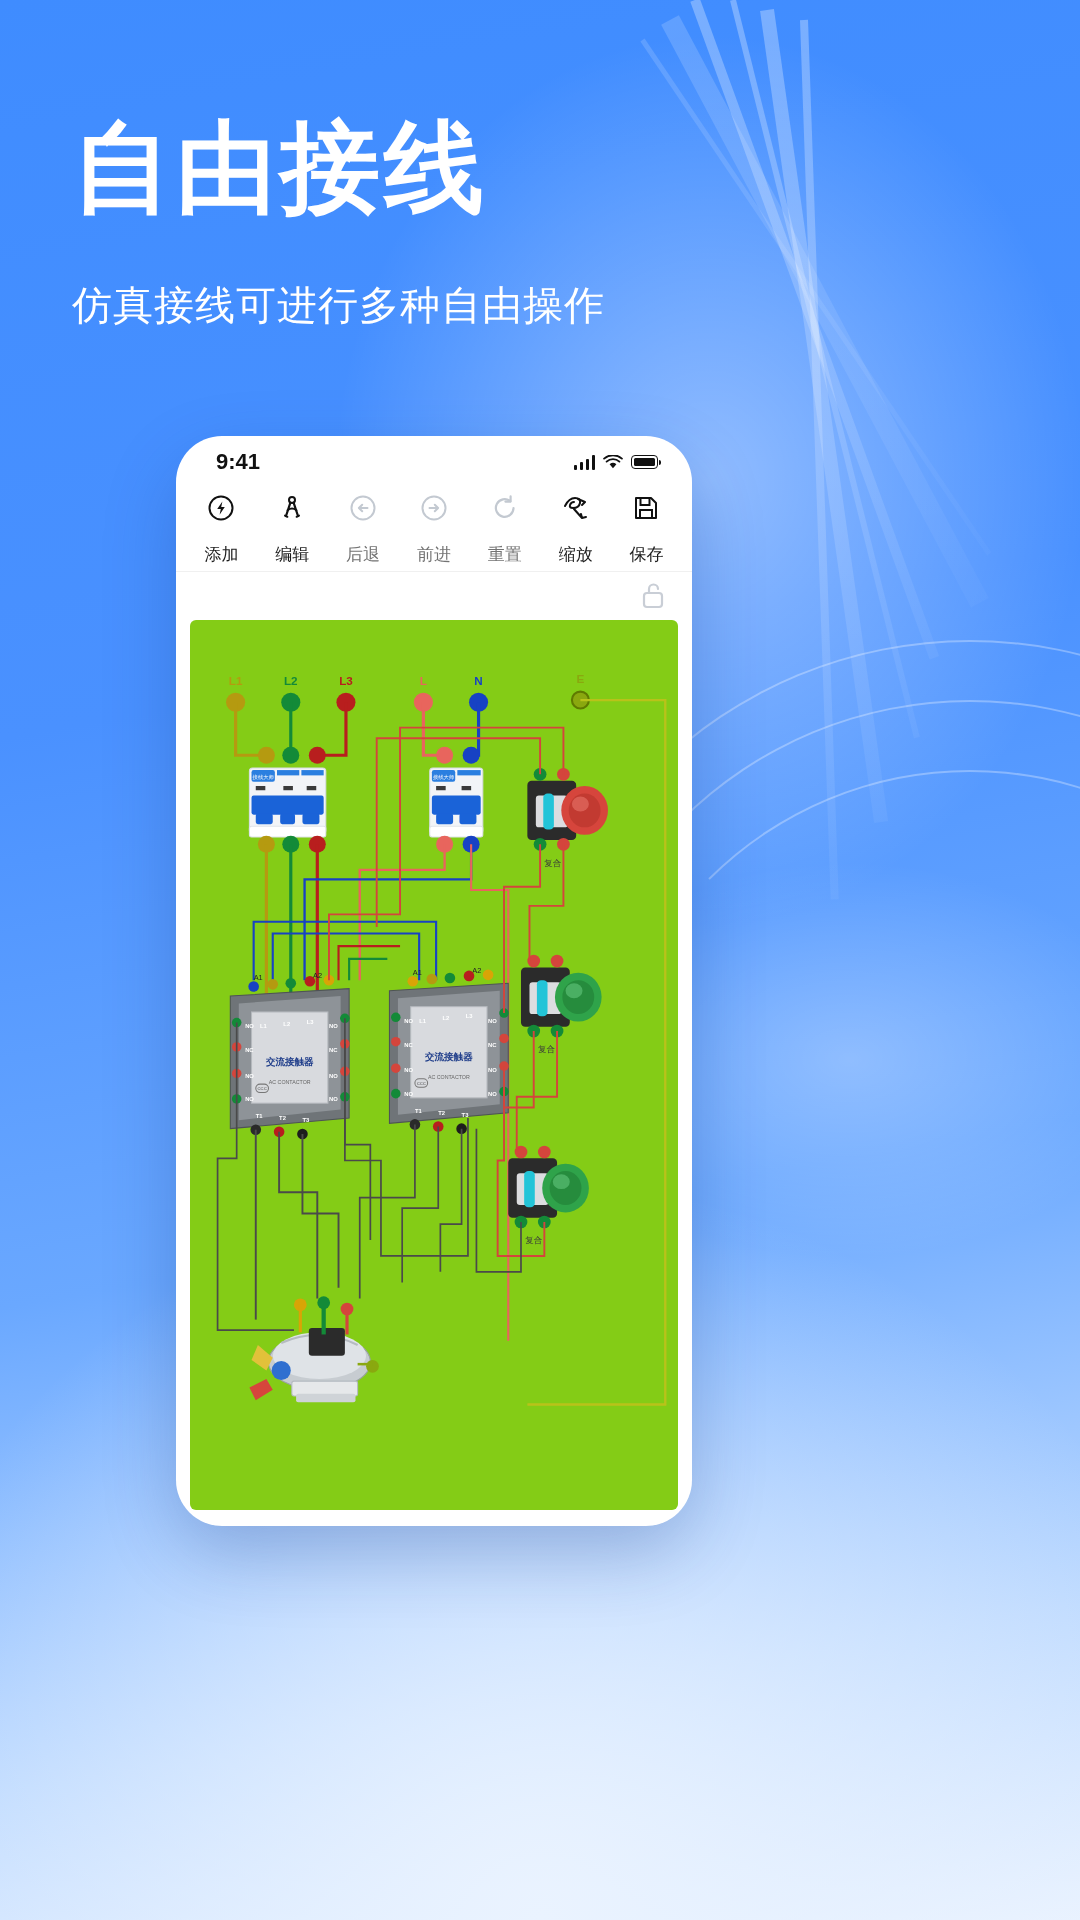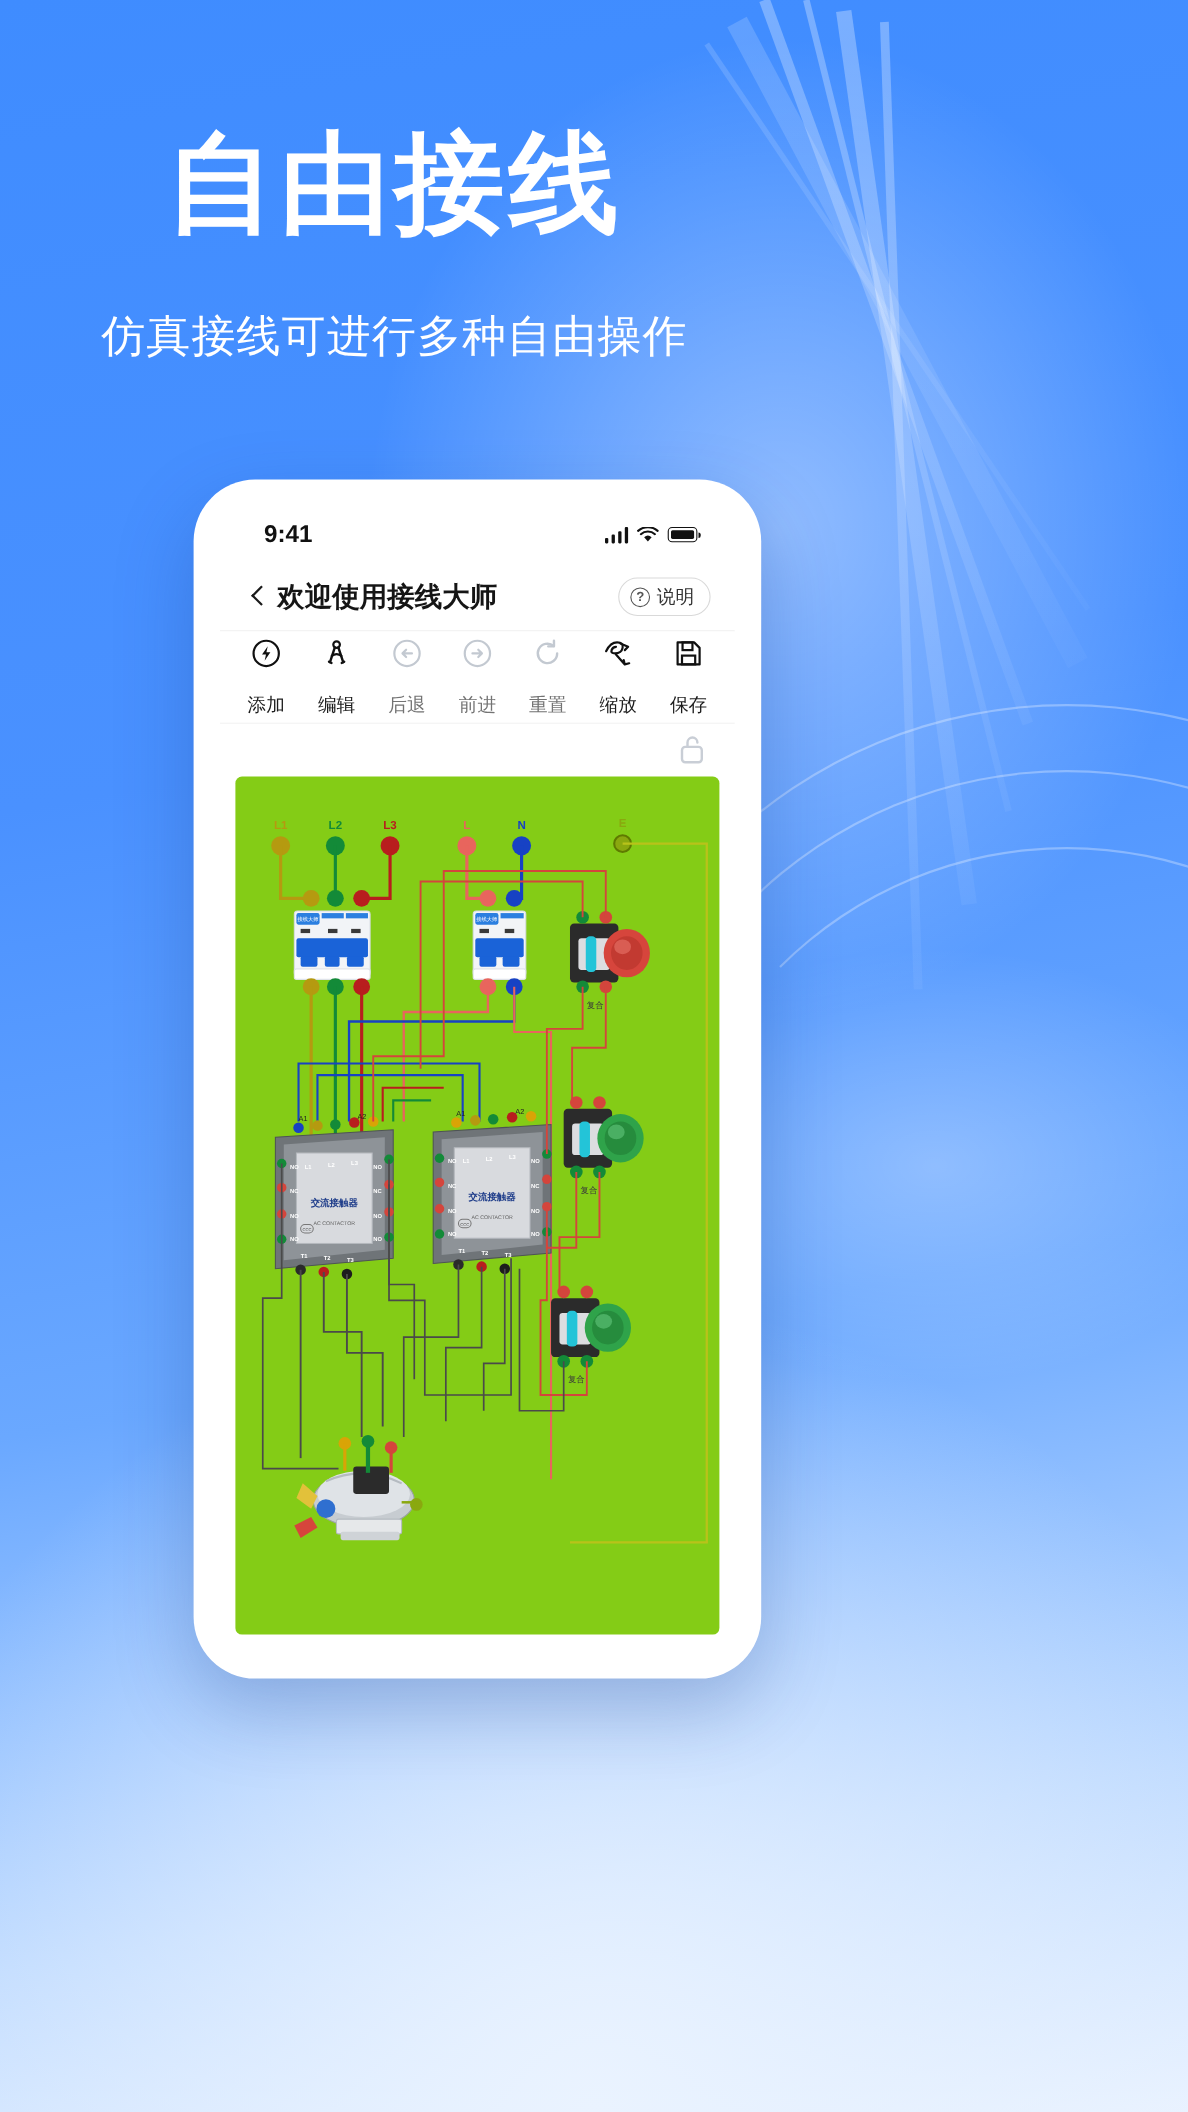--- a/index.html
+++ b/index.html
@@ -32,21 +32,21 @@
   .arcline{
     position:absolute;
     border:2px solid rgba(255,255,255,.25);
     border-radius:50%;
     border-color:rgba(255,255,255,.30) transparent transparent transparent;
     pointer-events:none;
   }
 
   
   #headline {
-    position:absolute; left:92px; top:112px; z-index:5;text-align:center;
+    position:absolute; left:72px; top:112px; z-index:5;
   }
   #title {
     color:#ffffff;
     font-size:100px;
     font-weight:bold;
     letter-spacing:4px;
     line-height:1.1;
     white-space:nowrap;
   }
   #subtitle {
@@ -59,21 +59,21 @@
   }
 
   
   #phone {
     position:absolute;
     left:176px; top:436px;
     width:516px; height:1090px;
     background:#ffffff;
     border-radius:56px;
     box-shadow:0 28px 70px rgba(20,60,140,.28);
-    padding:24px;
+    padding:0;
     z-index:6;
   }
   #screen {
     width:100%; height:100%;
     background:#ffffff;
     border-radius:46px;
     overflow:hidden;
     position:relative;
     display:flex; flex-direction:column;
   }
@@ -195,28 +195,20 @@
           <path d="M10 13.2 L6.6 9.3 a5.2 5.2 0 0 1 6.8 0 Z" fill="#111"></path>
           <path d="M3.6 6.6 a9.5 9.5 0 0 1 12.8 0" stroke="#111" stroke-width="1.9" fill="none" stroke-linecap="round"></path>
           <path d="M1.1 3.6 a13.5 13.5 0 0 1 17.8 0" stroke="#111" stroke-width="1.9" fill="none" stroke-linecap="round"></path>
         </svg>
         <span class="battery">
             <i></i>
           </span>
       </span>
     </div>
 
-    <div id="navbar">
-      <span id="back-chevron"></span>
-      <span id="nav-title">欢迎使用接线大师</span>
-      <span id="help-btn">
-        <span class="q-icon">?</span>
-        <span>说明</span>
-      </span>
-    </div>
 
     <div id="toolbar">
 
       <div class="tool">
         <svg class="ti" viewBox="0 0 30 30">
           <circle cx="15" cy="15" r="11.5" fill="none" stroke="#111" stroke-width="2"></circle>
           <path d="M16.4 8.4 L11.2 16.1 h3.6 l-1.2 5.6 5.2 -7.8 h-3.6 z" fill="#111"></path>
         </svg>
         <span class="tl">添加</span>
       </div>

